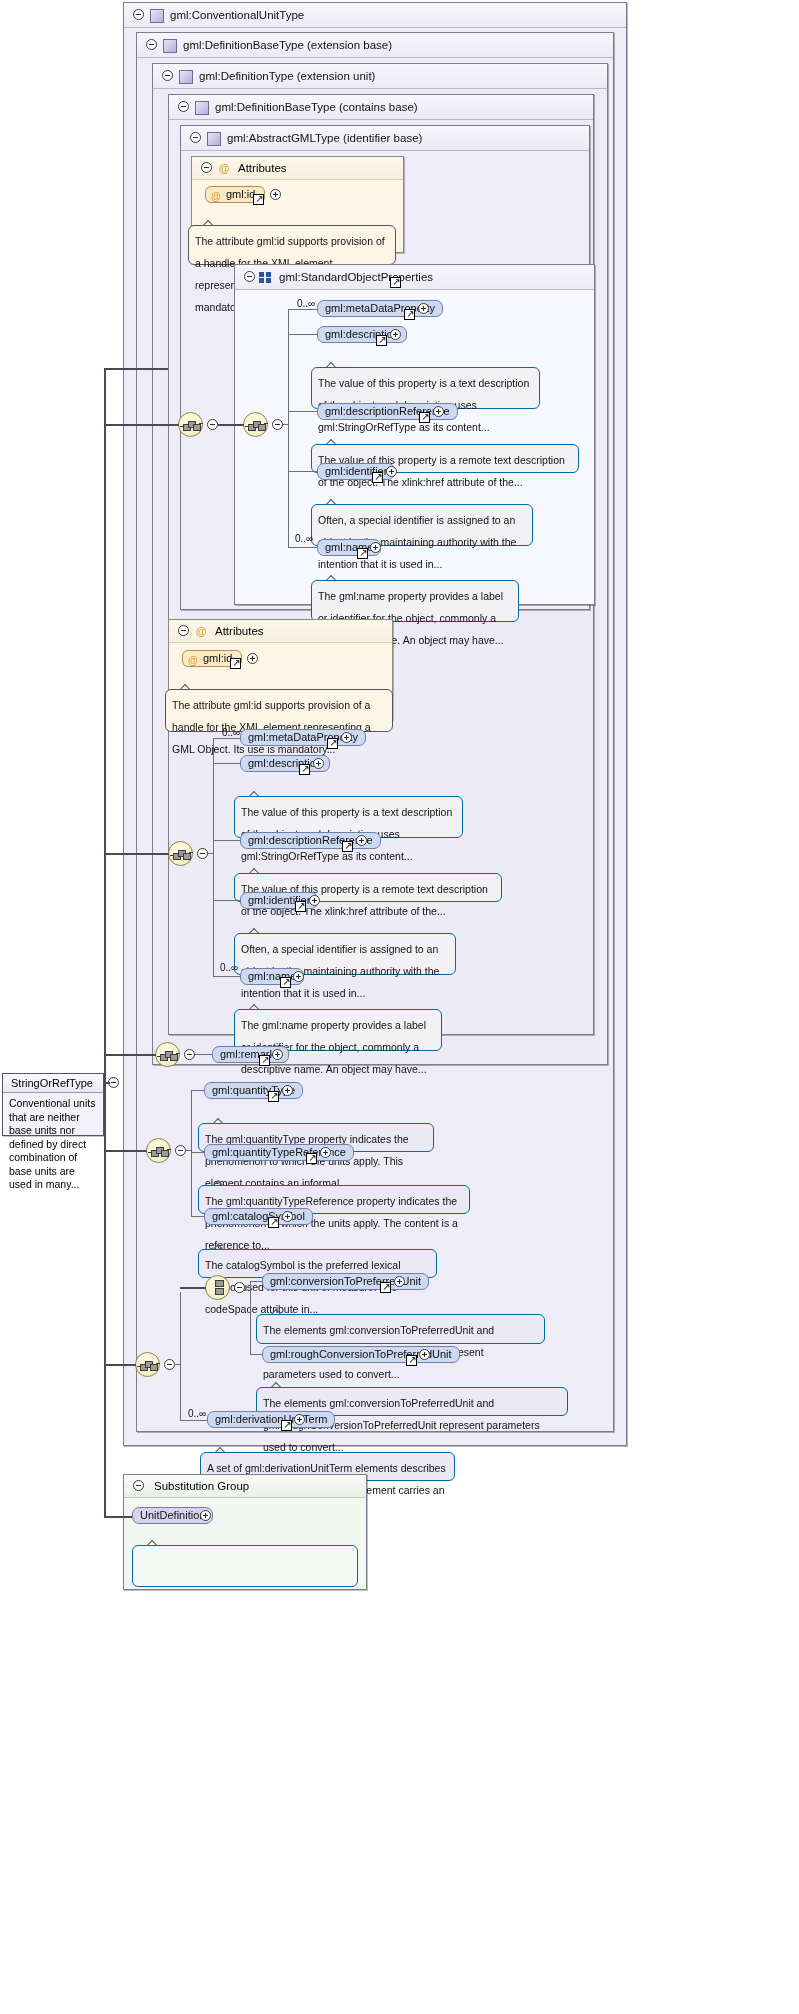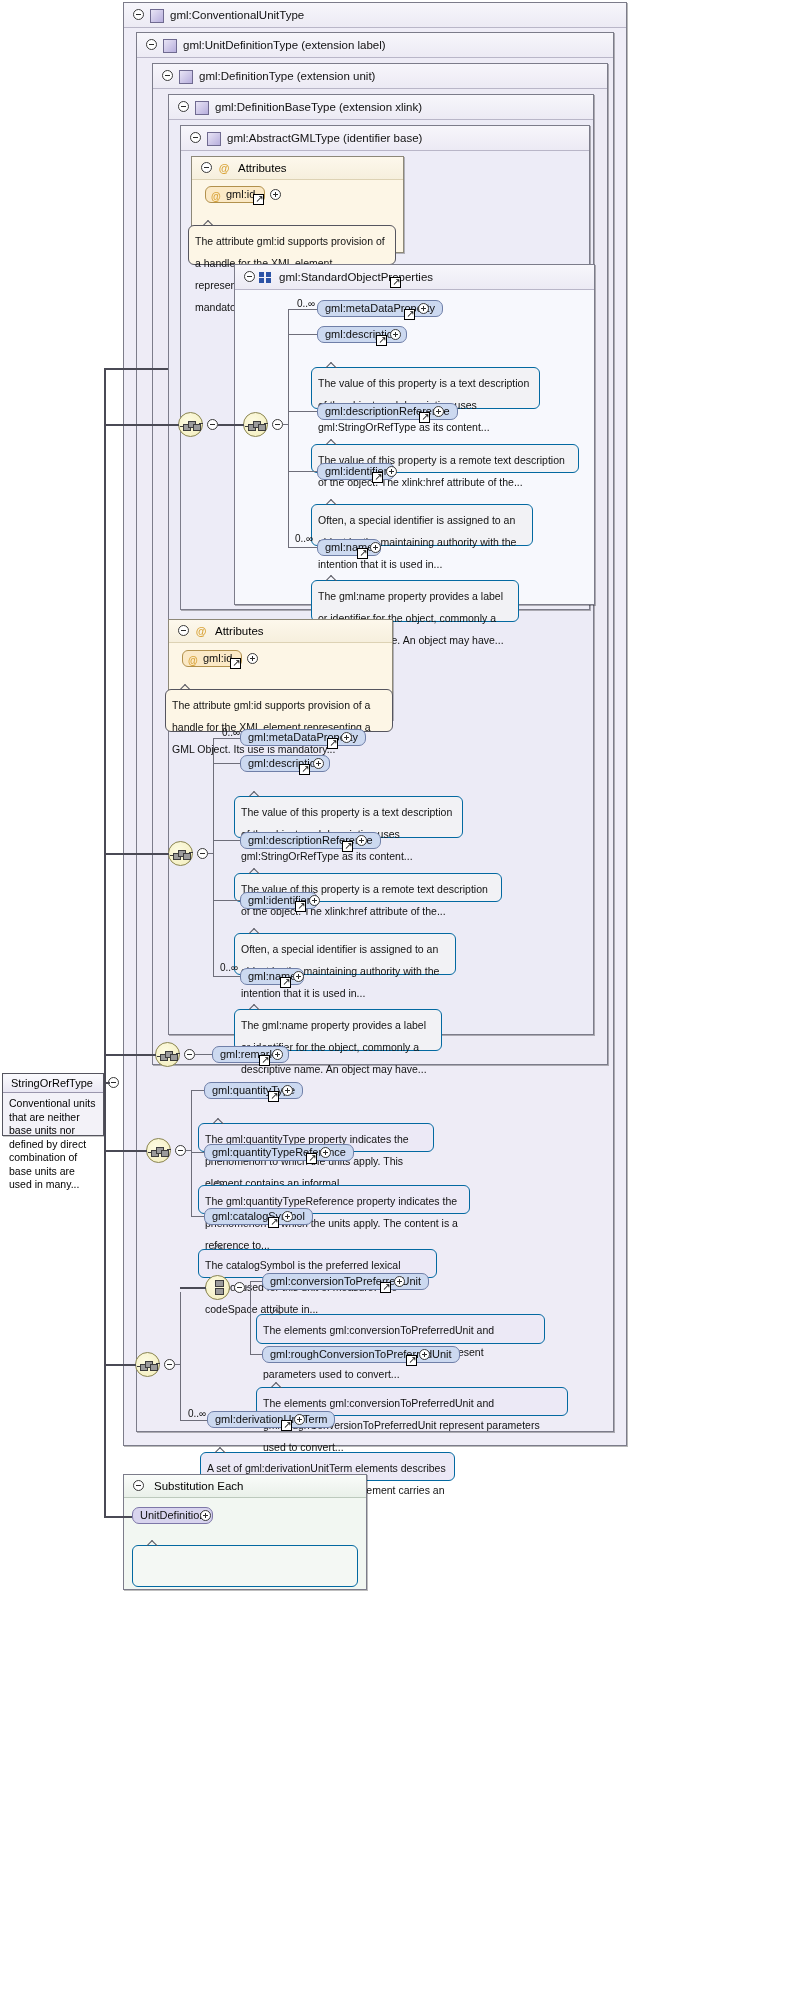--- a/index.html
+++ b/index.html
@@ -128,37 +128,37 @@
       <span class="tgl"></span>
       <span class="swatch"></span>
       <span>gml:ConventionalUnitType</span>
     </div>
   </div>
 
   <div class="tbox lv2" style="left:136px;top:32px;width:478px;height:1400px;">
     <div class="hdr has-swatch">
       <span class="tgl"></span>
       <span class="swatch"></span>
-      <span>gml:UnitDefinitionType (extension label)</span>
+      <span>gml:DefinitionBaseType (extension base)</span>
     </div>
   </div>
 
   <div class="tbox lv3" style="left:152px;top:63px;width:456px;height:1002px;">
     <div class="hdr has-swatch">
       <span class="tgl"></span>
       <span class="swatch"></span>
       <span>gml:DefinitionType (extension unit)</span>
     </div>
   </div>
 
   <div class="tbox lv4" style="left:168px;top:94px;width:426px;height:941px;">
     <div class="hdr has-swatch">
       <span class="tgl"></span>
       <span class="swatch"></span>
-      <span>gml:DefinitionBaseType (extension xlink)</span>
+      <span>gml:DefinitionBaseType (contains base)</span>
     </div>
   </div>
 
   <div class="tbox lv5" style="left:180px;top:125px;width:410px;height:485px;">
     <div class="hdr has-swatch">
       <span class="tgl"></span>
       <span class="swatch"></span>
       <span>gml:AbstractGMLType (identifier base)</span>
     </div>
   </div>
@@ -490,21 +490,21 @@
     <div class="t">StringOrRefType</div>
     <div class="d">Conventional units that are neither base units nor defined by direct combination of base units are used in many...</div>
   </div>
   <div class="tgl" style="left:108px;top:1077px;"></div>
   <div class="ln lnh thick" style="left:104px;top:1082px;width:6px;"></div>
   <div class="ln lnv thick" style="left:104px;top:424px;height:940px;"></div>
 
   <div class="sgbox" style="left:123px;top:1474px;width:244px;height:116px;">
     <div class="hdr">
       <span class="tgl" style="left:9px;top:5px;"></span>
-      <span>Substitution Each</span>
+      <span>Substitution Group</span>
     </div>
   </div>
   <div class="ln lnh thick" style="left:104px;top:1516px;width:28px;"></div>
   <div class="ln lnv thick" style="left:104px;top:1082px;height:436px;"></div>
   <div class="node lilac" style="left:132px;top:1507px;">
     <span>UnitDefinition</span>
   </div>
   <div class="nplus" style="left:200px;top:1510px;"></div>
   <div class="doc" style="left:132px;top:1530px;width:226px;height:42px;background:#f4f8f4;">
     <span class="tick"></span>

